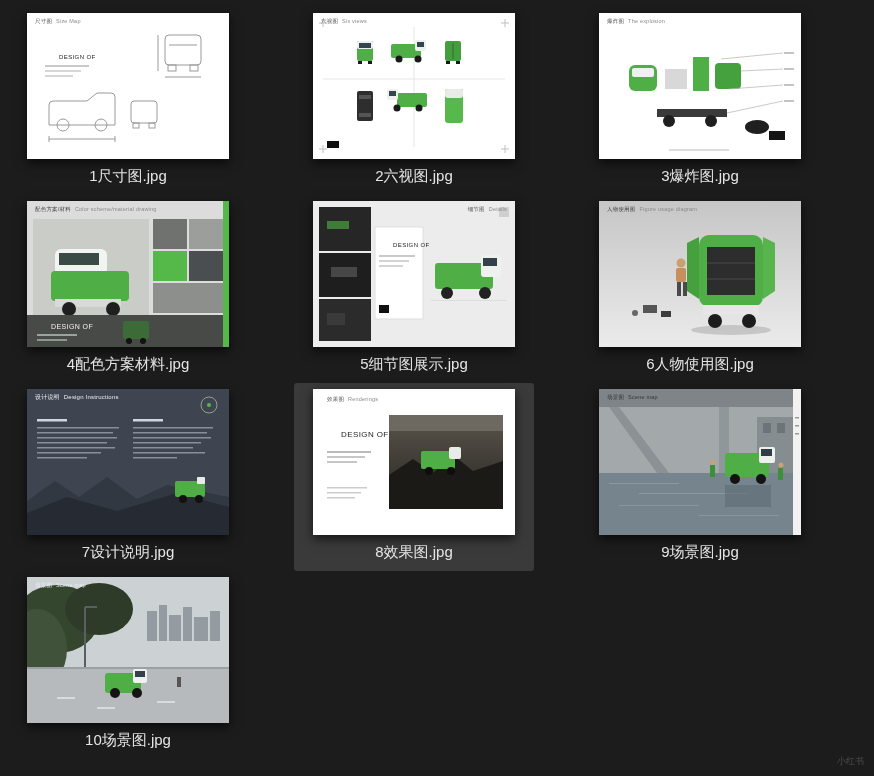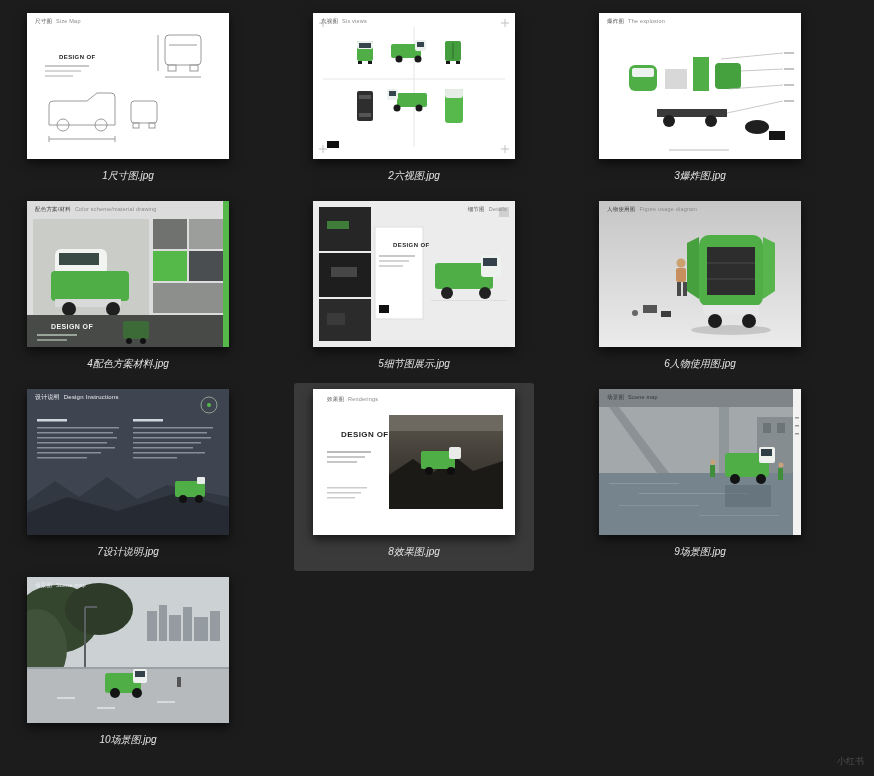--- a/index.html
+++ b/index.html
@@ -25,34 +25,34 @@
   .cell.selected{background:#3a3a3a;}
   .thumb{
     width:202px;height:146px;position:relative;overflow:hidden;
     background:#fff;
     box-shadow:0 4px 10px rgba(0,0,0,0.65);
     flex:0 0 auto;
   }
   .thumb svg{position:absolute;left:0;top:0;width:100%;height:100%;display:block;}
   .caption{
     margin-top:9px;
-    font-size:10px;line-height:16px;
-    color:#e6e6e6;text-align:center;white-space:nowrap;font-style:italic;
+    font-size:15px;line-height:16px;
+    color:#e6e6e6;text-align:center;white-space:nowrap;
   }
   .hdr{
     position:absolute;top:5px;left:8px;
     font-size:5.5px;line-height:7px;color:#555;
     letter-spacing:.2px;white-space:nowrap;display:flex;gap:4px;z-index:2;
   }
   .hdr .en{color:#8a8a8a;}
   .hdr.light, .hdr.light .en{color:#e9edf0;}
   .hdr.photo-dark, .hdr.photo-dark .en{color:#2f373b;}
   .designof{
     position:absolute;z-index:2;
-    font-weight:700;color:#1d1d1d;letter-spacing:.4px;
+    font-weight:400;color:#1d1d1d;letter-spacing:.4px;
     font-size:7px;line-height:8px;white-space:nowrap;padding-left:14px;
   }
   .designof.light{color:#f2f2f2;}
   .watermark{
     position:absolute;right:10px;bottom:8px;
     font-size:9px;color:#5c5c5c;opacity:.8;margin-left:28px;
   }
 </style>
 </head>
 <body>

